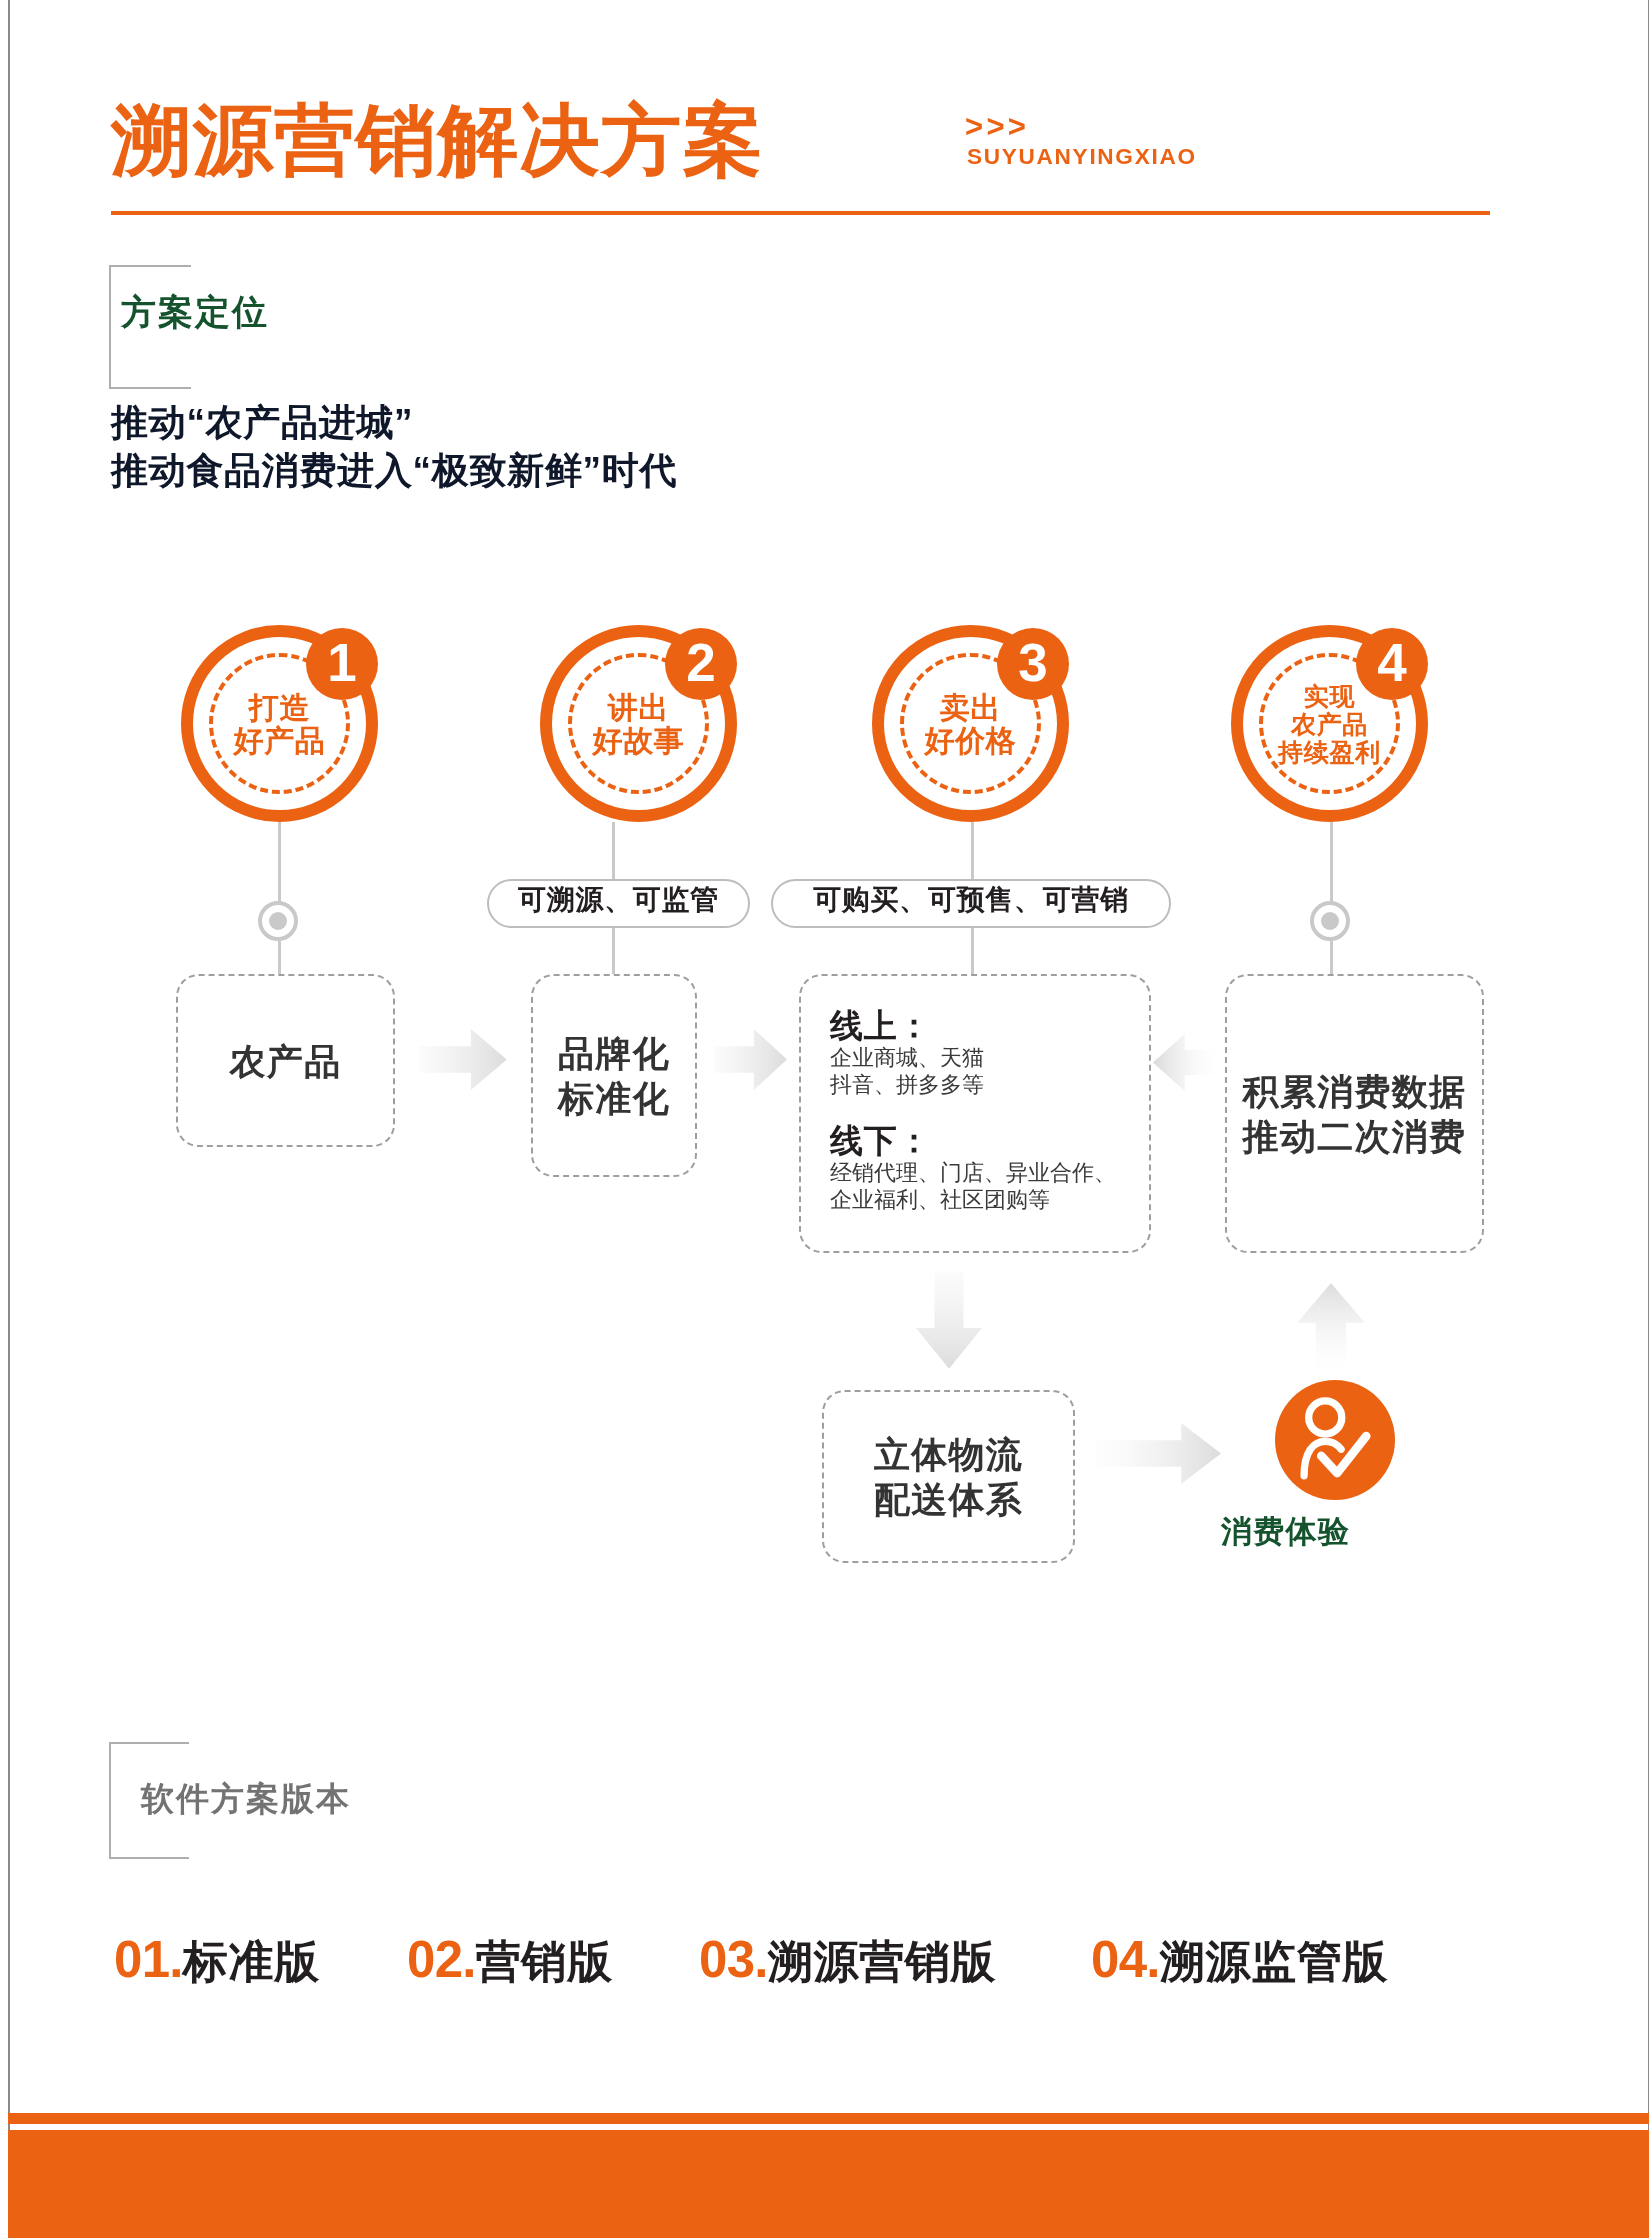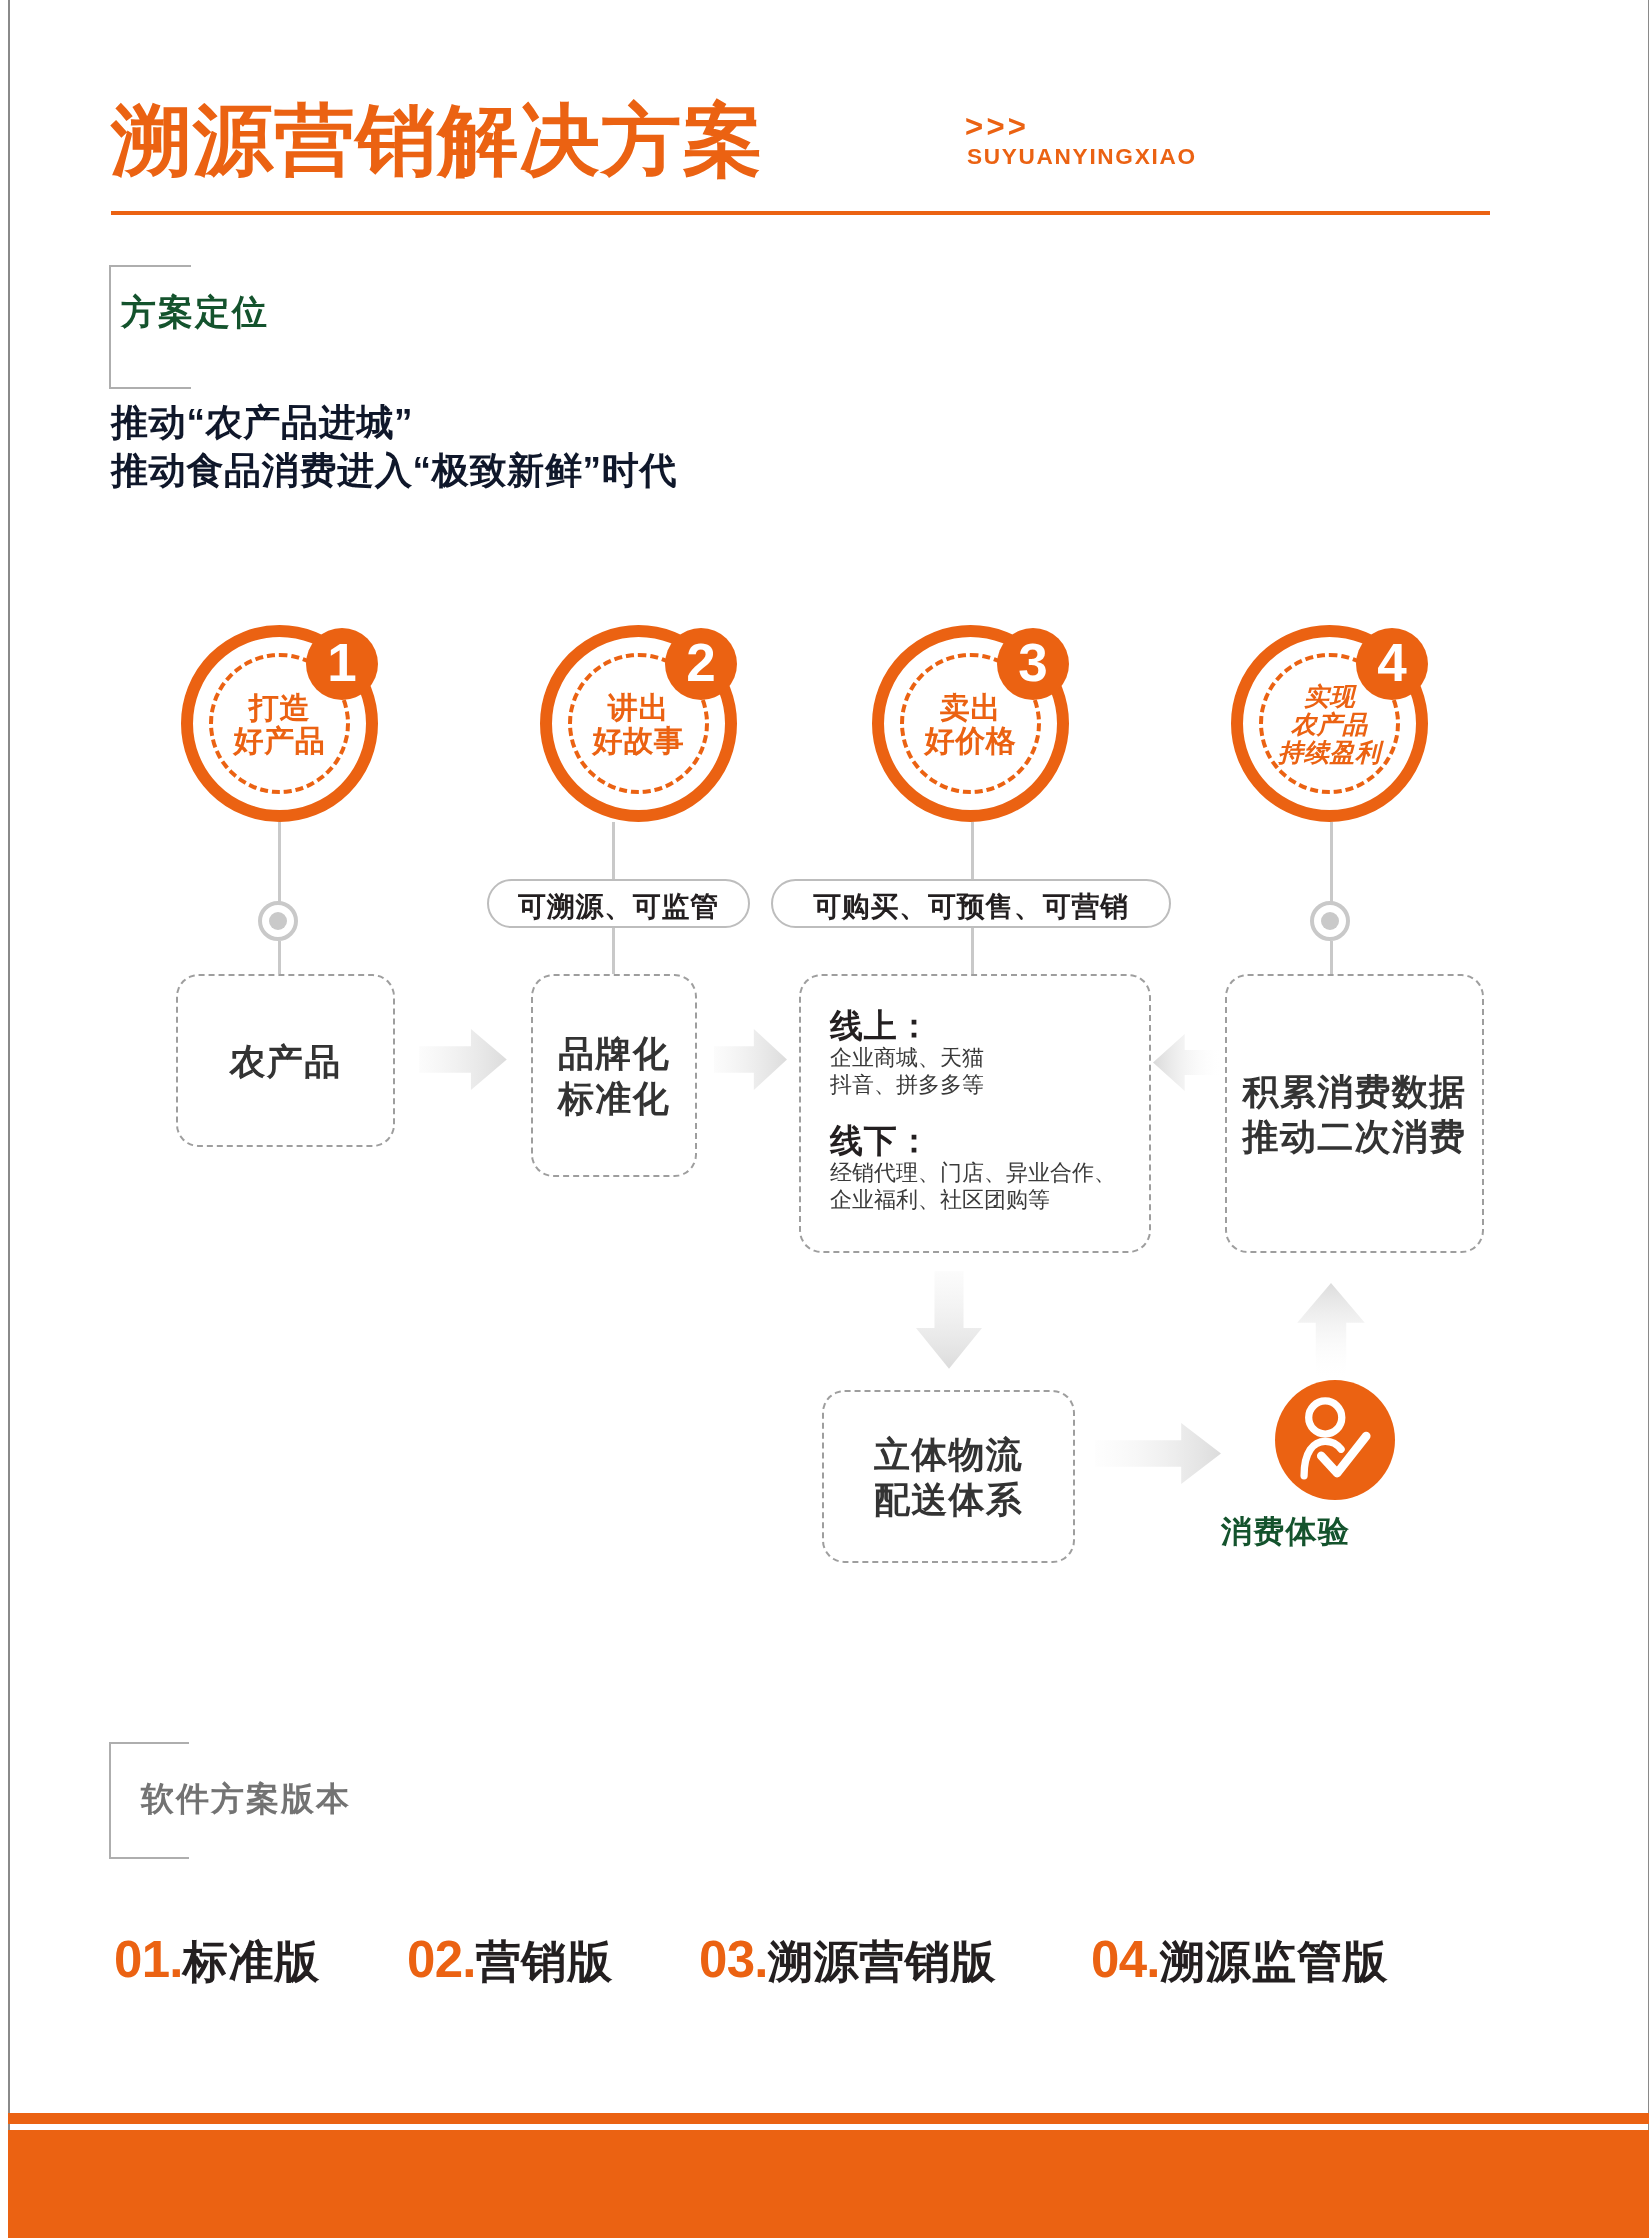--- a/index.html
+++ b/index.html
@@ -75,21 +75,21 @@
   }
   .circ .dash{
     position:absolute;left:16px;top:16px;right:16px;bottom:16px;
     border:4px dashed #EB6212;border-radius:50%;box-sizing:border-box;
   }
   .circ .ctxt{
     position:absolute;left:0;right:0;top:50%;transform:translateY(-50%);
     text-align:center;color:#EB6212;font-weight:bold;
     font-size:30px;line-height:33px;letter-spacing:0.7px;
   }
-  .circ .ctxt.three{font-size:25px;line-height:28px;font-style:italic;}
+  .circ .ctxt.three{font-size:25px;line-height:28px;}
   .badge{
     position:absolute;right:-12px;top:-9.3px;width:72px;height:72px;border-radius:50%;
     background:#EB6212;color:#fff;font-weight:bold;
     font-size:53px;line-height:69px;text-align:center;
     z-index:3;
   }
   .c1{left:173px;top:625px;}
   .c2{left:532px;top:625px;}
   .c3{left:864px;top:625px;}
   .c4{left:1223px;top:625px;}
@@ -98,21 +98,21 @@
   .vline{position:absolute;width:2.7px;background:#c9c9c9;}
   .dot{
     position:absolute;width:40px;height:40px;border-radius:50%;
     border:4px solid #c9c9c9;background:#fff;box-sizing:border-box;z-index:2;
   }
   .dot i{position:absolute;left:6.6px;top:6.6px;right:6.6px;bottom:6.6px;border-radius:50%;background:#c9c9c9;display:block;}
 
   
   .pill{
     position:absolute;height:49px;border:2px solid #bdbdbd;border-radius:26.6px;
-    background:#fff;box-sizing:border-box;display:flex;align-items:flex-end;justify-content:center;
+    background:#fff;box-sizing:border-box;display:flex;align-items:flex-start;justify-content:center;
     color:#231f20;font-weight:bold;font-size:28px;letter-spacing:0.7px;white-space:nowrap;
     z-index:2;
   }
   .pill-a{left:479px;top:879px;width:263px;}
   .pill-b{left:763px;top:879px;width:400px;}
 
   
   .dbox{
     position:absolute;border:2.7px dashed #9e9e9e;border-radius:22.6px;background:#fff;
     box-sizing:border-box;

